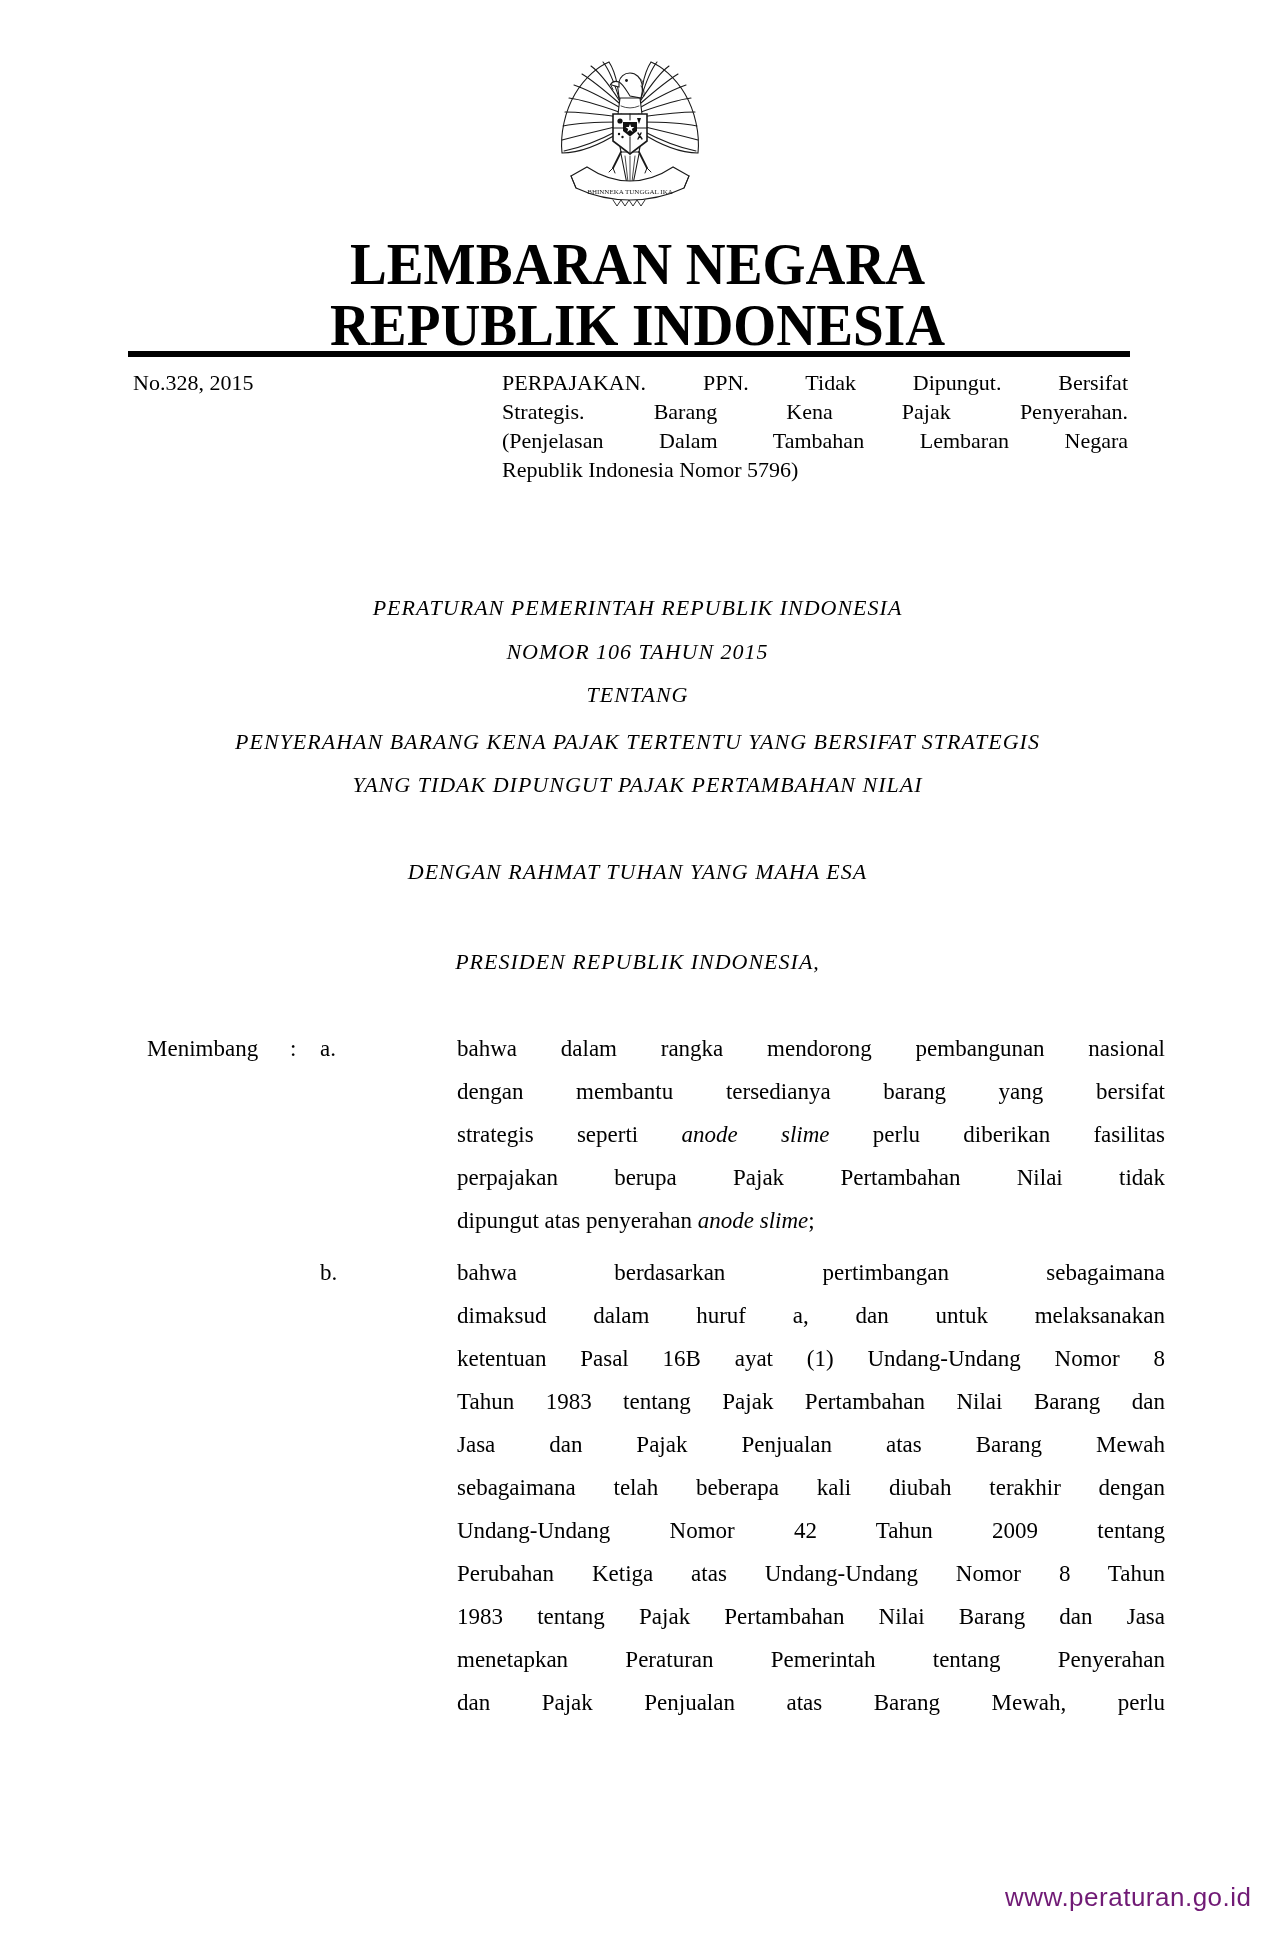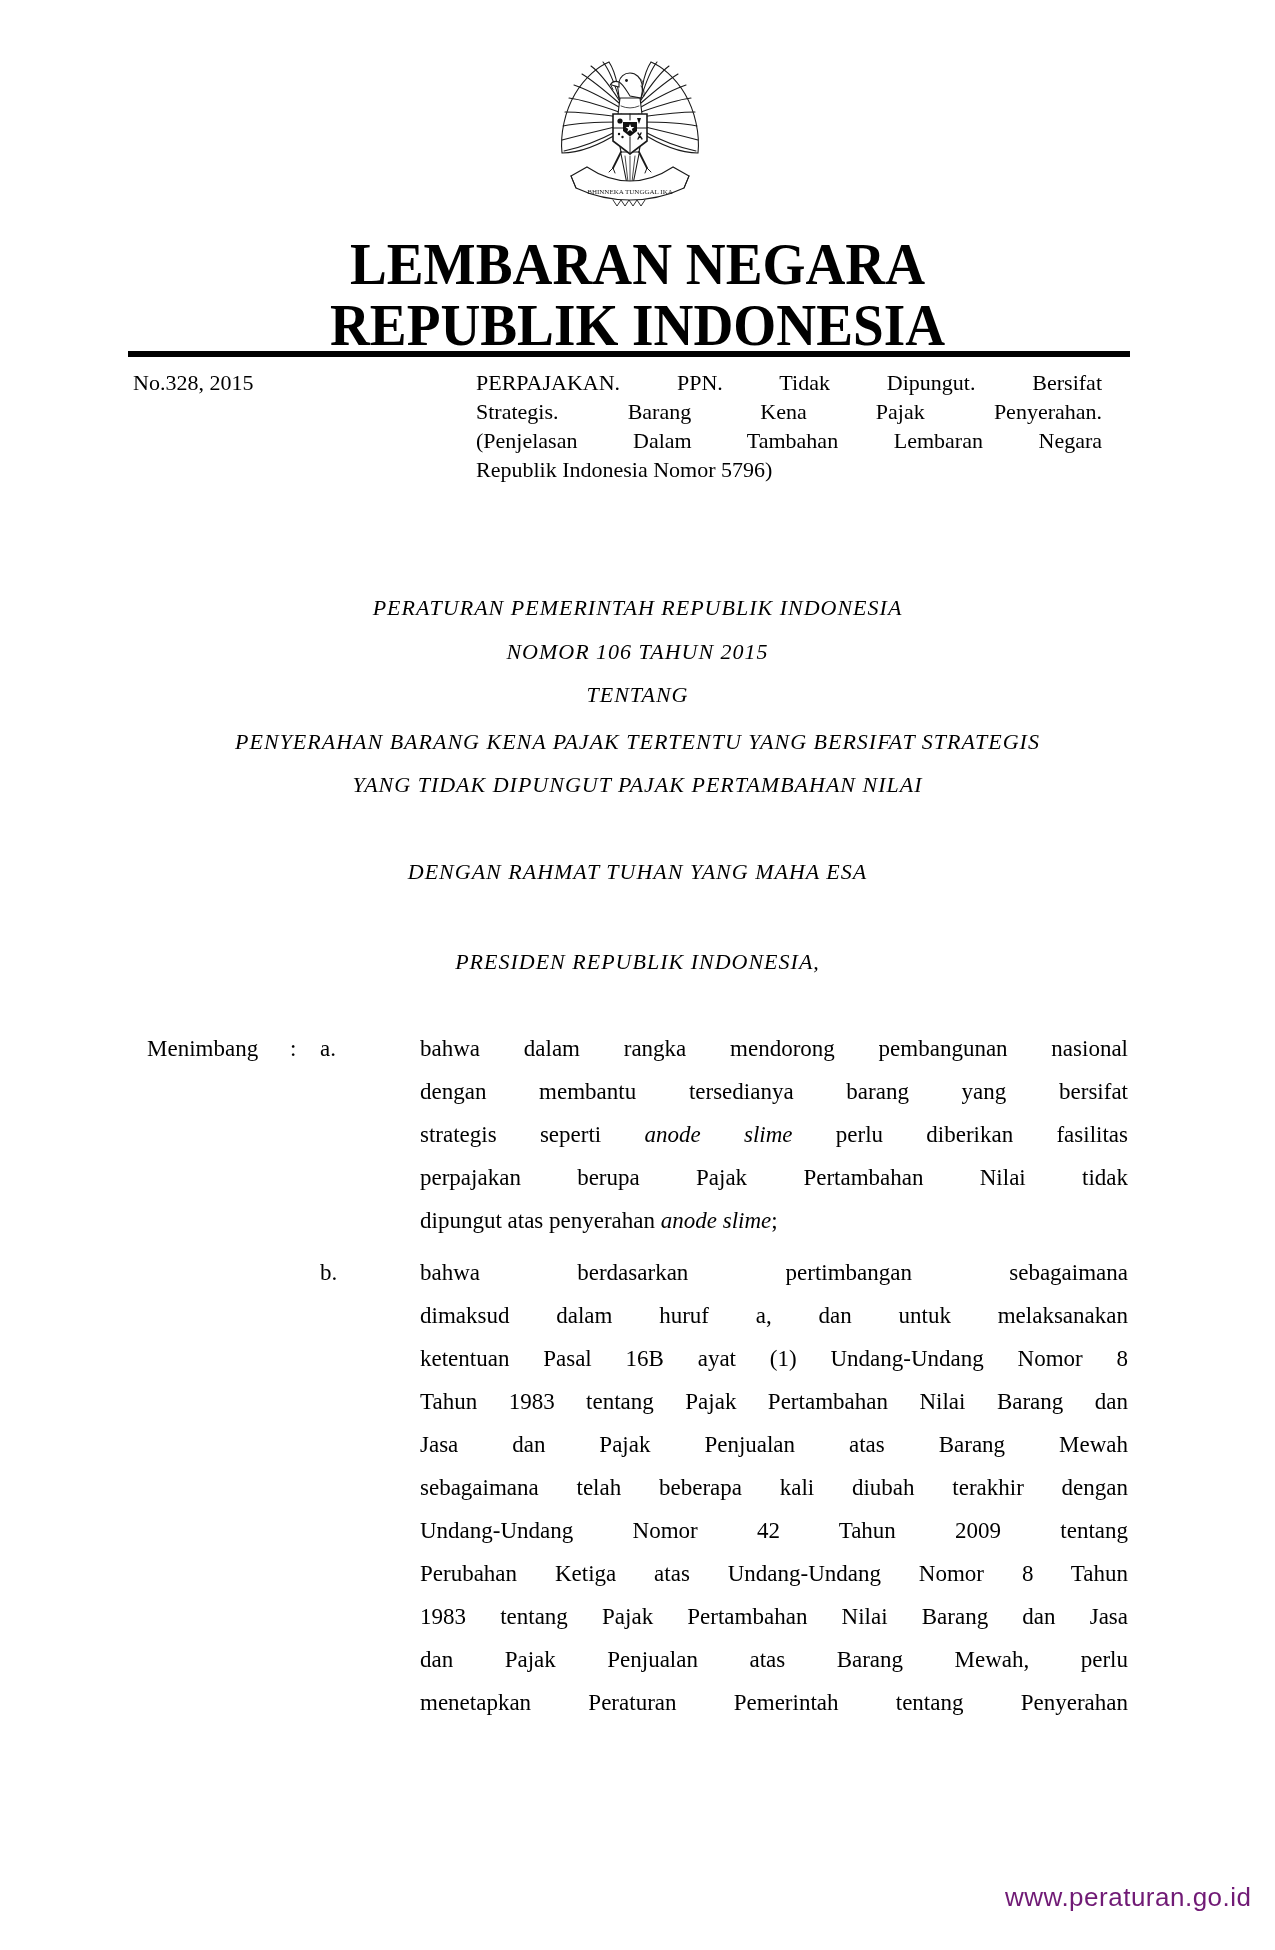--- a/index.html
+++ b/index.html
@@ -10,30 +10,30 @@
   .abs{position:absolute;}
   
   .masthead-line{
     left:0;width:1275px;text-align:center;font-weight:700;
     font-size:60px;line-height:62px;transform:scaleX(.92);transform-origin:center;
     letter-spacing:0;white-space:nowrap;
   }
   .masthead-rule{left:128px;width:1002px;height:6px;background:#000;}
   
   .gazette-number{left:133px;top:368px;font-size:22px;line-height:29px;}
-  .gazette-subject{left:476px;top:368px;width:626px;font-size:22px;line-height:29px;}
+  .gazette-subject{left:502px;top:368px;width:626px;font-size:22px;line-height:29px;}
   
   .heading{left:147px;width:981px;text-align:center;font-size:22px;line-height:30px;letter-spacing:1px;white-space:nowrap;font-style:italic;}
   
   .body-block{left:147px;top:1027px;width:981px;font-size:23px;line-height:43px;}
   .c-row{display:flex;align-items:flex-start;}
   .c-label{width:143px;flex:0 0 143px;}
   .c-colon{width:30px;flex:0 0 30px;}
   .c-marker{width:100px;flex:0 0 100px;}
-  .c-text{width:708px;flex:0 0 708px;}
+  .c-text{width:708px;flex:0 0 708px;margin-left:37px;}
   .row-b{margin-top:9px;}
   
   .jl{text-align:justify;text-align-last:justify;}
   .ll{text-align:left;text-align-last:left;}
   
   .footer-url{
     left:1005px;top:1882px;font-family:"Liberation Sans","DejaVu Sans",sans-serif;
     font-size:26px;line-height:30px;letter-spacing:.5px;
   }
   
@@ -136,21 +136,21 @@
       <div class="c-text">
           <div class="jl"><span>bahwa berdasarkan pertimbangan sebagaimana</span></div>
           <div class="jl"><span>dimaksud dalam huruf a, dan untuk melaksanakan</span></div>
           <div class="jl"><span>ketentuan Pasal 16B ayat (1) Undang-Undang Nomor 8</span></div>
           <div class="jl"><span>Tahun 1983 tentang Pajak Pertambahan Nilai Barang dan</span></div>
           <div class="jl"><span>Jasa dan Pajak Penjualan atas Barang Mewah</span></div>
           <div class="jl"><span>sebagaimana telah beberapa kali diubah terakhir dengan</span></div>
           <div class="jl"><span>Undang-Undang Nomor 42 Tahun 2009 tentang</span></div>
           <div class="jl"><span>Perubahan Ketiga atas Undang-Undang Nomor 8 Tahun</span></div>
           <div class="jl"><span>1983 tentang Pajak Pertambahan Nilai Barang dan Jasa</span></div>
+          <div class="jl"><span>menetapkan Peraturan Pemerintah tentang Penyerahan</span></div>
           <div class="jl"><span>dan Pajak Penjualan atas Barang Mewah, perlu</span></div>
-          <div class="jl"><span>menetapkan Peraturan Pemerintah tentang Penyerahan</span></div>
         </div>
     </div>
   </div>
 
   <div class="abs footer-url" id="footer-url" style="color: #701a75;">www.peraturan.go.id</div>
 
 </div>
 
 </body></html>

